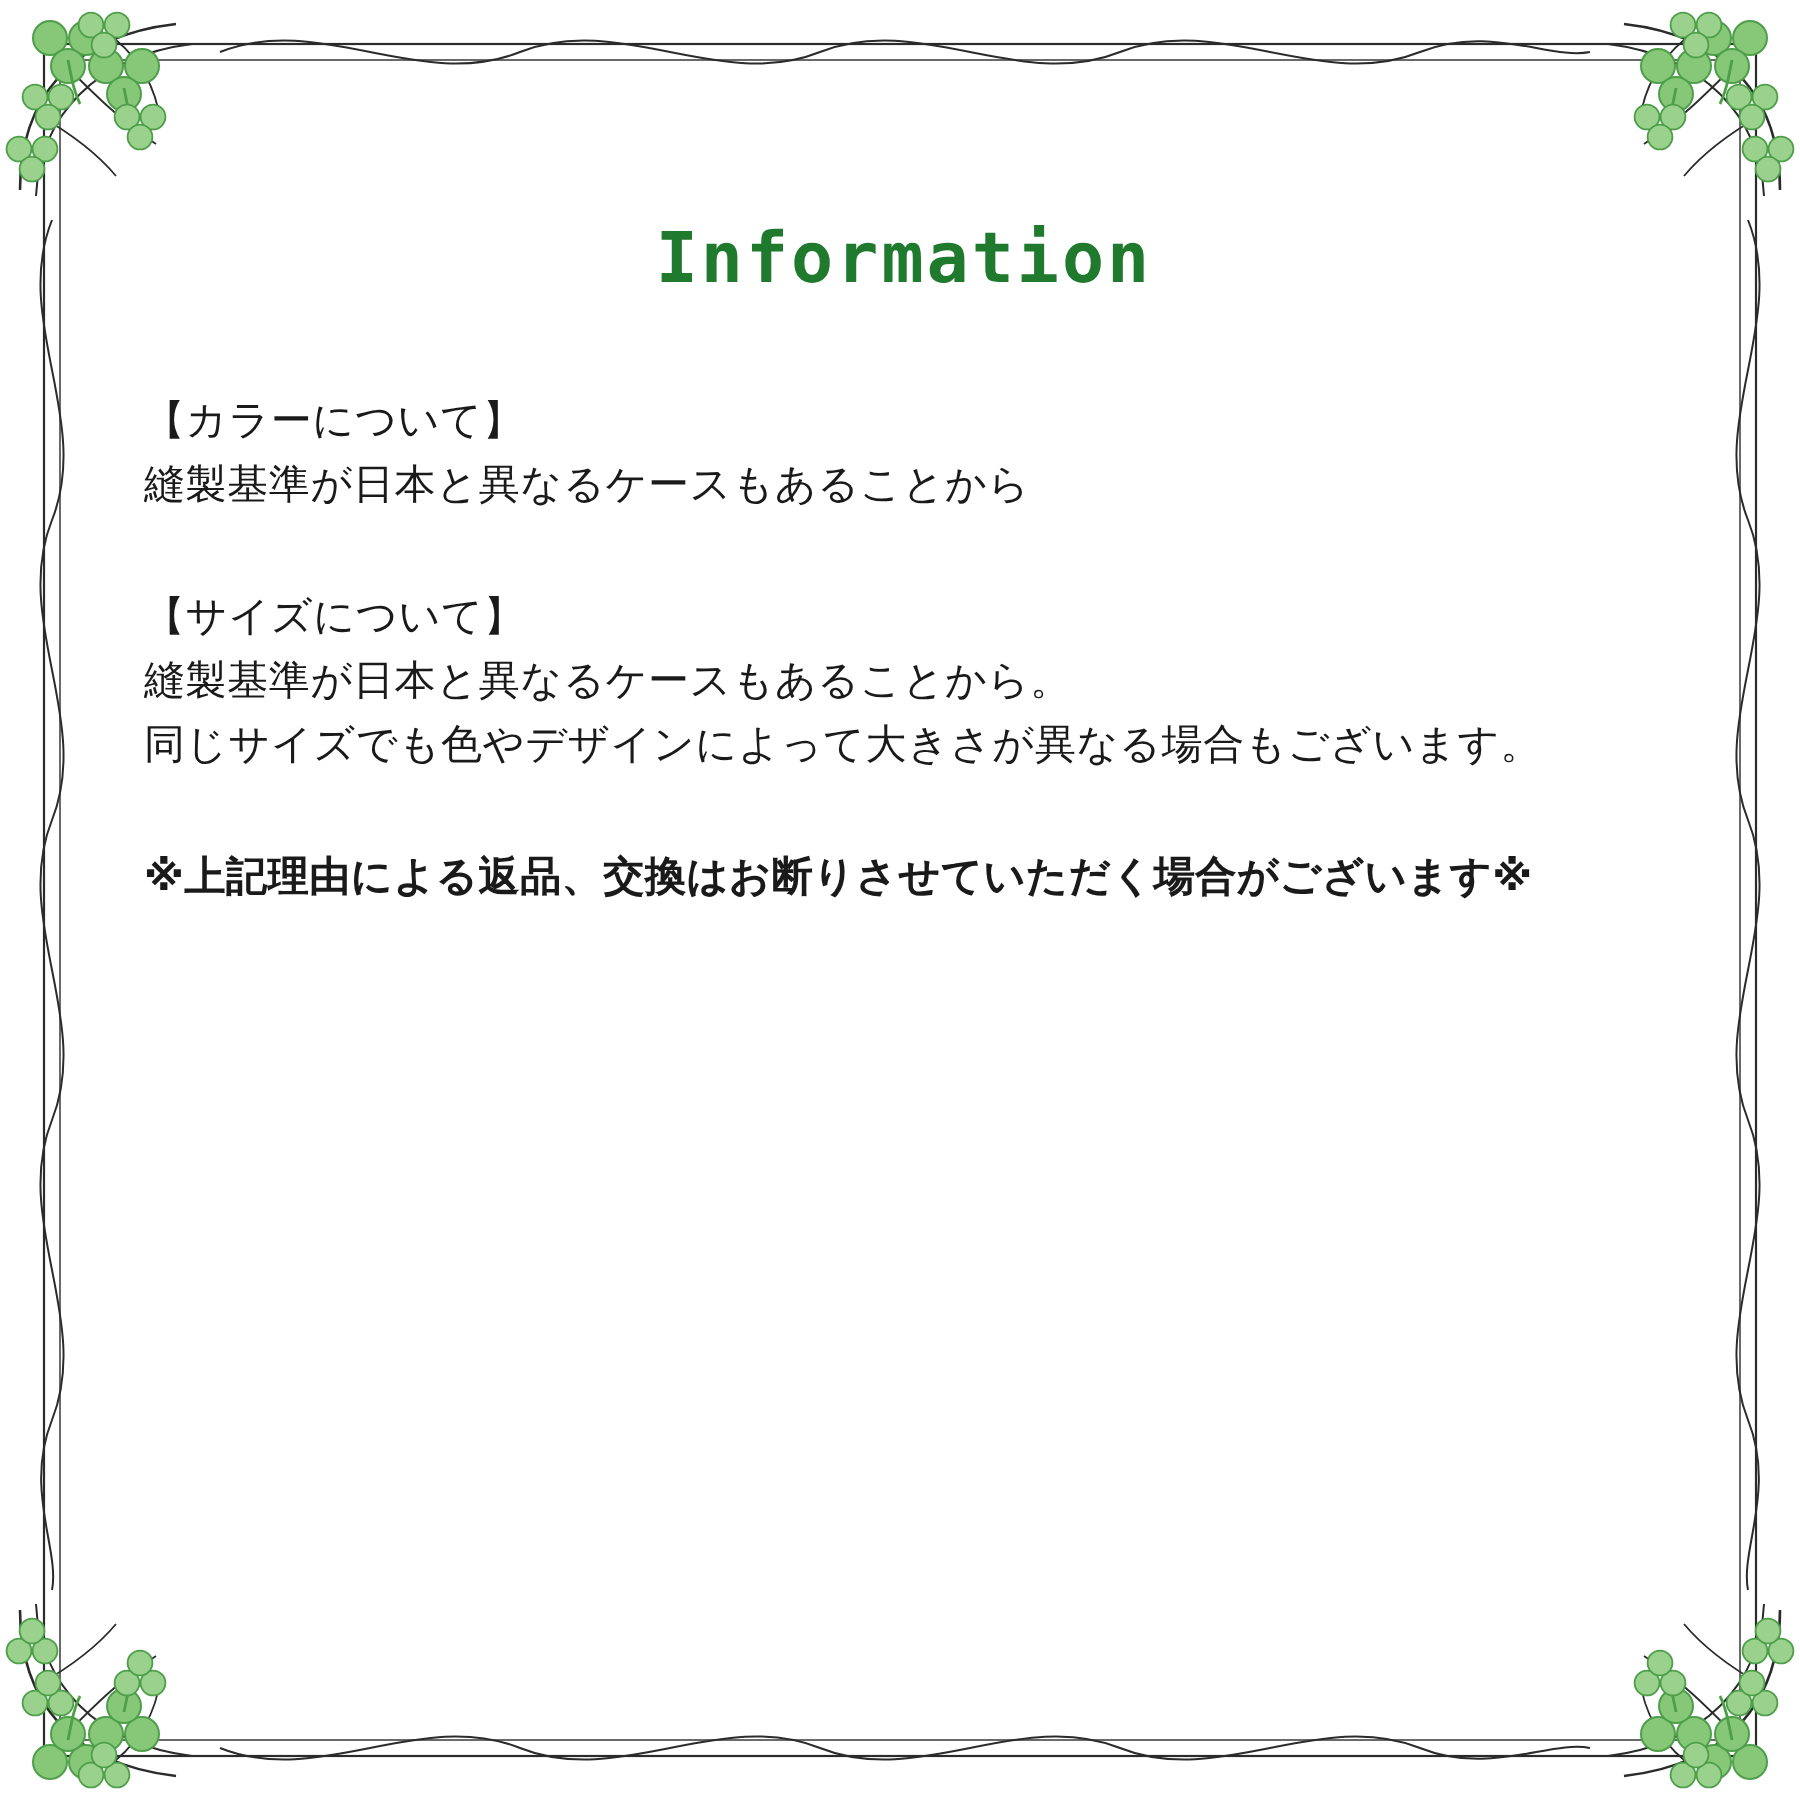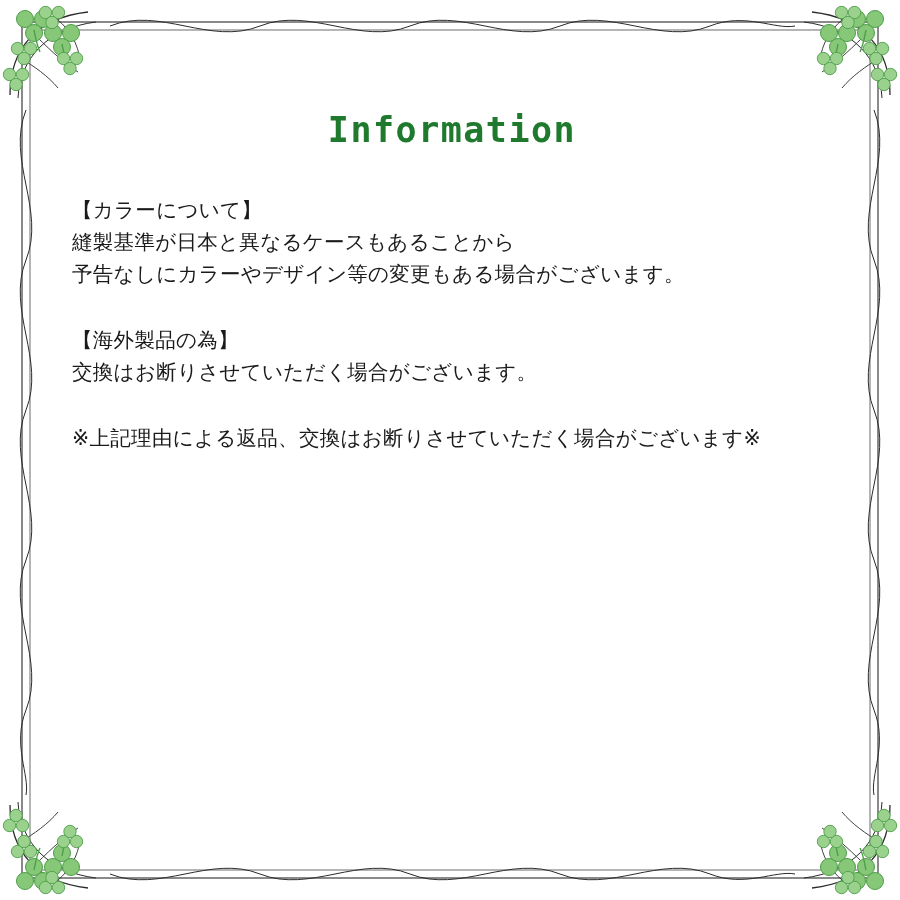--- a/index.html
+++ b/index.html
@@ -61,20 +61,21 @@
     font-family: "DejaVu Sans", "Liberation Sans", sans-serif;
     font-size: 20.5px;
     line-height: 32px;
     color: #1a1a1a;
     white-space: pre;
     letter-spacing: 0.3px;
   }
 
   .note {
     margin-top: 30px;
+    font-weight: bold;
   }
 </style>
 </head>
 <body>
 
 <div class="page">
 
   <svg class="frame-svg" viewBox="0 0 900 900" aria-hidden="true">
     <defs>
       <g id="clover">
@@ -129,25 +130,25 @@
       </g>
   </svg>
 
   <div class="content">
 
     <h1 class="title">Information</h1>
 
     <div class="block">
       <div class="line">【カラーについて】</div>
       <div class="line">縫製基準が日本と異なるケースもあることから</div>
-      <div class="line">予告なしにカラーやデザイン等の変更もある場合がございます。</div>
     </div>
 
     <div class="block">
-      <div class="line">【海外製品の為】</div>
-      <div class="line">交換はお断りさせていただく場合がございます。</div>
+      <div class="line">【サイズについて】</div>
+      <div class="line">縫製基準が日本と異なるケースもあることから。</div>
+      <div class="line">同じサイズでも色やデザインによって大きさが異なる場合もございます。</div>
     </div>
 
 
     <div class="line note">※上記理由による返品、交換はお断りさせていただく場合がございます※</div>
 
   </div>
 </div>
 
 </body></html>

